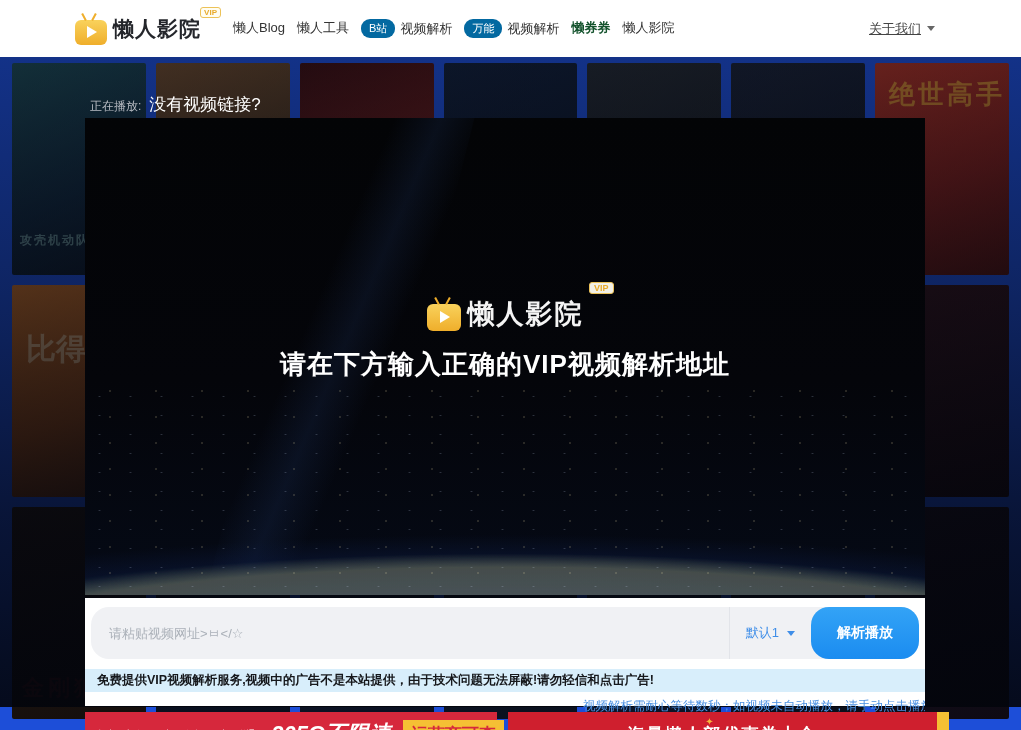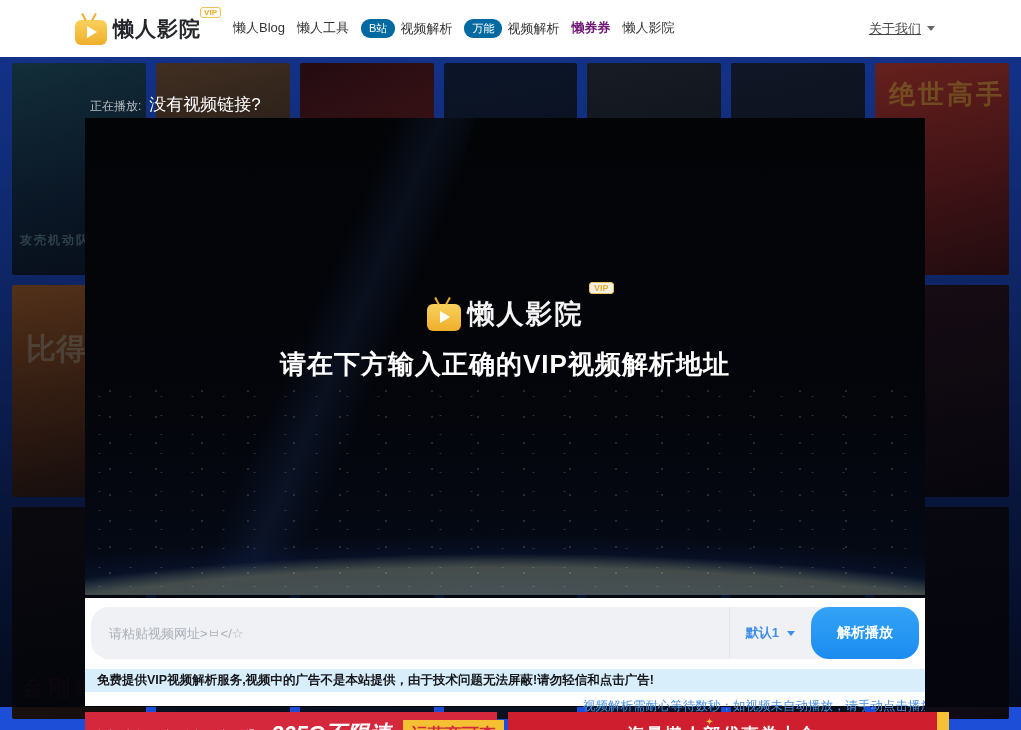--- a/index.html
+++ b/index.html
@@ -19,21 +19,21 @@
                     background:#efae2b; transform:rotate(28deg); }
   .tv-play { position:absolute; left:12px; top:6px; width:0; height:0;
              border-left:10px solid #fff; border-top:6px solid transparent; border-bottom:6px solid transparent; }
   .logo-text { font-size:21px; font-weight:bold; color:#24262b; letter-spacing:1px; margin-left:6px; }
   .vip-badge { position:absolute; top:-6px; right:-20px; font-size:8px; font-weight:bold; color:#e8aa2b;
                border:1px solid #ecc258; border-radius:3px; padding:0 3px; background:#fffdf2; }
   .nav { display:flex; align-items:flex-start; margin-left:32px; gap:12px; }
   .nav-item { display:flex; align-items:center; gap:5px; font-size:13px; color:#333; cursor:pointer;
               text-decoration:none; white-space:nowrap; }
   .nav-pill { background:#0369a1; color:#fff; font-size:11px; padding:2px 8px; border-radius:9px; }
-  .nav-red { color:#701a75; font-weight:bold; }
+  .nav-red { color:#14532d; font-weight:bold; }
   .about { display:flex; align-items:center; gap:6px; font-size:13px; color:#444; cursor:pointer;text-decoration:underline; }
   .caret-down { width:0; height:0; border-left:4px solid transparent; border-right:4px solid transparent;
                 border-top:5px solid #666; }
 
   
   .stage { position:relative; width:1021px; height:673px; background:#1d4ed8; overflow:hidden; }
 
   .wall { position:absolute; left:0; right:0; top:0; height:650px; display:grid;
           grid-template-columns:repeat(7,1fr); grid-auto-rows:212px; gap:10px; padding:6px 12px; }
   .wall .cell { border-radius:2px; position:relative; overflow:hidden; }
@@ -99,21 +99,21 @@
   .p-subtext { margin-top:18px; font-size:16px; color:#8d949e; }
 
   
   .panel { position:absolute; left:85px; top:541px; width:840px; height:108px; background:#fff;
            z-index:4; padding:9px 0 0 0; }
   .parse-row { display:flex; height:52px; margin:0 6px; border-radius:18px; background:#f0f1f4; }
   .parse-input { flex:1; border:none; outline:none; background:transparent; padding:0 18px;
                  font-size:13px; color:#333; font-family:inherit; }
   .parse-input::placeholder { color:#aab0b8; }
   .line-select { display:flex; align-items:center; gap:8px; padding:0 16px; cursor:pointer;
-                 font-size:13px; color:#3f8ee8; border-left:1px solid #e2e4e9;font-weight:bold; }
+                 font-size:13px; color:#3f8ee8; border-left:1px solid #e2e4e9; }
   .sel-caret { width:0; height:0; border-left:4px solid transparent; border-right:4px solid transparent;
                border-top:5px solid #3f8ee8; }
   .play-btn { width:108px; border:none; border-radius:18px; cursor:pointer; color:#fff; font-weight:bold;
               font-size:14px; font-family:inherit;
               background:linear-gradient(180deg,#33a3f6,#1b8cf0); }
   .alert-bar { margin-top:10px; height:23px; line-height:23px; background:#d8eefb; color:#16181c;
                font-size:12.5px; font-weight:bold; padding-left:12px; white-space:nowrap; overflow:hidden; }
   .tip-row { position:relative; height:24px; overflow:hidden; }
   .tip-text { position:absolute; left:498px; top:6px; white-space:nowrap; font-size:12.5px; color:#4a90e2; }
 

